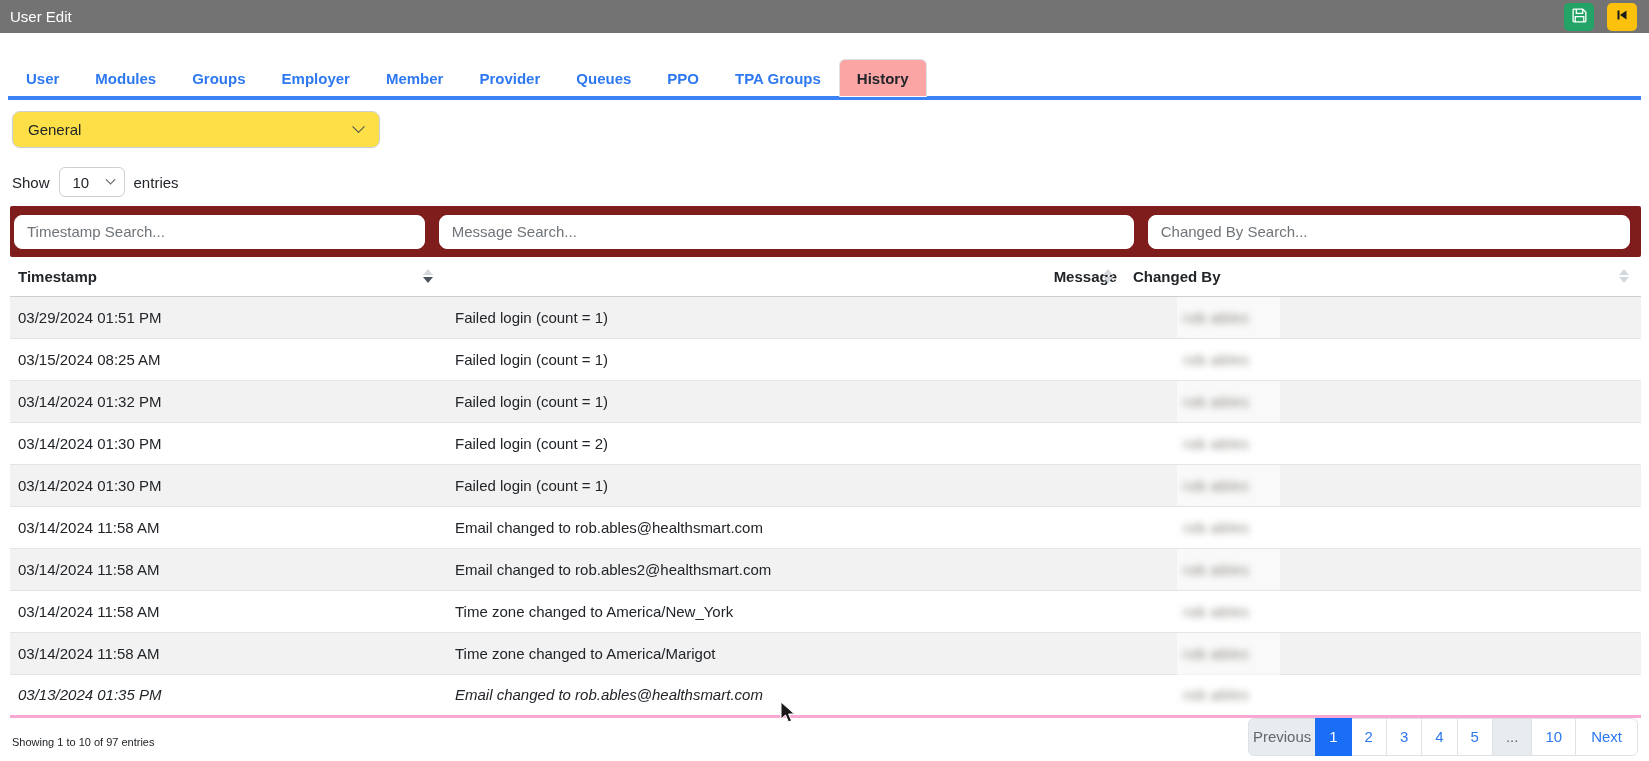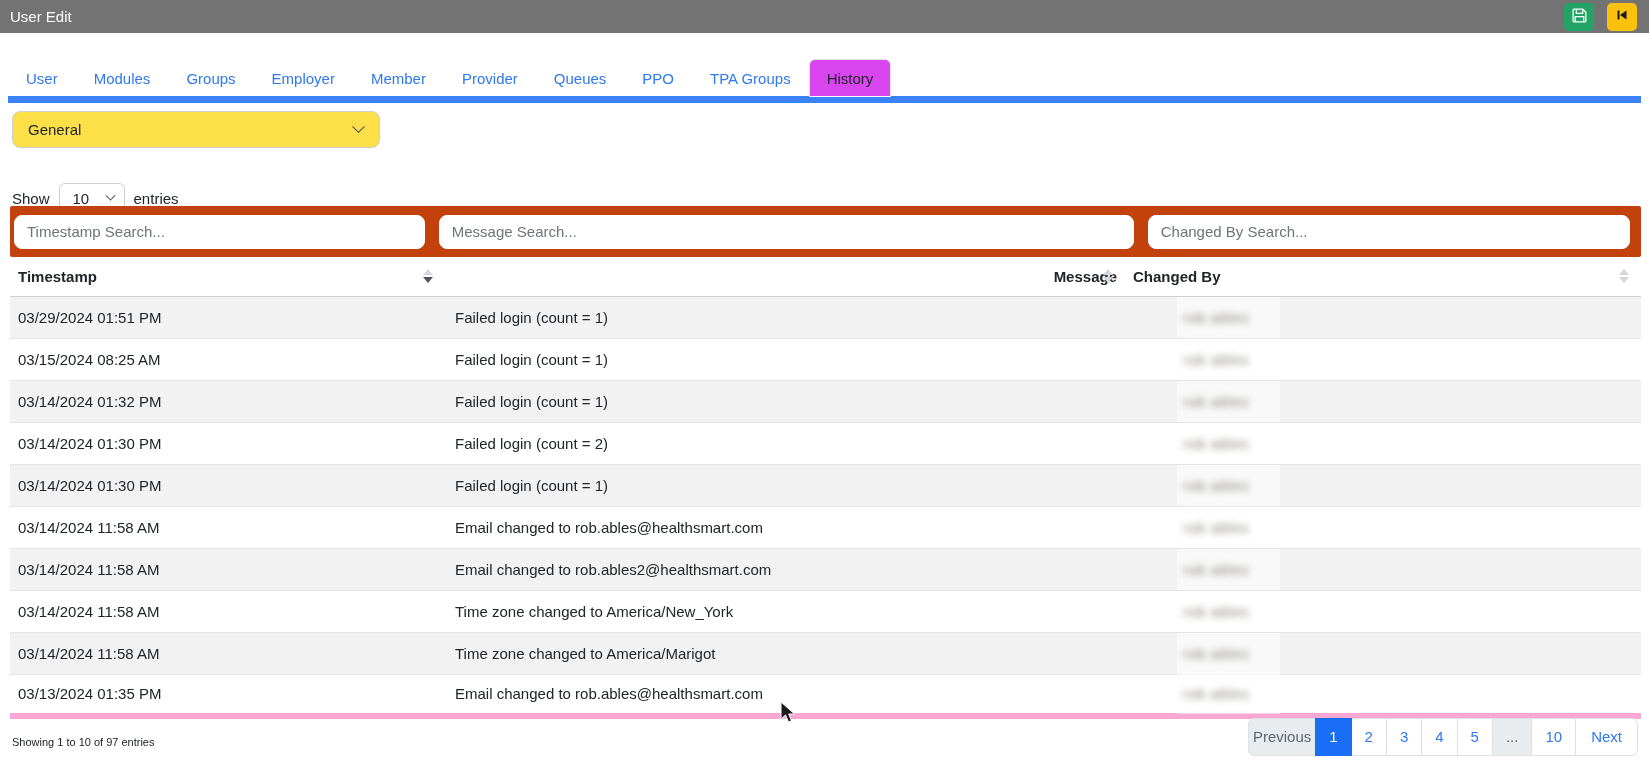--- a/index.html
+++ b/index.html
@@ -15,64 +15,64 @@
     background:#737373; display:flex; align-items:center; padding:0 10px; }
   .topbar-title { color:#ffffff; font-size:15px; }
   .topbar-actions { margin-left:auto; display:flex; gap:13px; padding-right:2px; }
   .btn-square { width:30px; height:28px; border-radius:5px; border:none;
     display:flex; align-items:center; justify-content:center; cursor:pointer; padding:0; }
   .btn-save { background:#23a466; }
   .btn-back { background:#fcc10d; }
 
   
   .tabs { position:absolute; top:59px; left:8px; right:8px; display:flex;
-    border-bottom:7px solid #3b82f6; }
+    border-bottom:4px solid #3b82f6;font-weight:bold; }
   .tab { height:38px; line-height:37px; padding:0 17px; color:#2e78f0;
     cursor:pointer; border:1px solid transparent; border-bottom:none;
     border-radius:6px 6px 0 0; margin-bottom:-1px; white-space:nowrap; }
-  .tab.active { color:#212529; background:#d946ef;
+  .tab.active { color:#212529; background:#fca5a5;
     border-color:#dee2e6; border-bottom:1px solid #ffffff; }
 
   
   .select-general { position:absolute; top:111px; left:12px; width:368px; height:37px;
     border:1px solid #ccd0d4; border-radius:8px; background:#fde047;
     display:flex; align-items:center; justify-content:space-between;
     padding:0 16px 0 15px; cursor:pointer; }
   .chevron { width:9px; height:9px; border-right:1.6px solid #4a4f55;
     border-bottom:1.6px solid #4a4f55; transform:rotate(45deg) translate(-2px,-2px); }
   .chevron.small { width:7px; height:7px; }
 
   
-  .show-row { position:absolute; top:183px; left:12px; display:flex;
+  .show-row { position:absolute; top:167px; left:12px; display:flex;
     align-items:center; gap:9px; height:30px; }
   .show-select { width:66px; height:30px; border:1px solid #ccd0d4; border-radius:6px;
     background:#fff; display:flex; align-items:center; justify-content:space-between;
     padding:0 10px 0 13px; cursor:pointer; }
 
   
   .search-band { position:absolute; top:206px; left:10px; width:1631px; height:51px;
-    background:#c2410c; display:flex; align-items:center; gap:14px;
+    background:#7f1d1d; display:flex; align-items:center; gap:14px;
     padding:0 11px 0 4px; border-radius:2px; }
   .search-input { height:34px; border:1px solid #ffffff; border-radius:8px;
     padding:0 12px; font-size:15px; font-family:inherit; color:#212529; outline:none; }
   .search-input::placeholder { color:#6f7479; }
   .si-1 { width:424px; } .si-2 { width:718px; } .si-3 { width:498px; }
 
   
   .table-wrap { position:absolute; top:257px; left:10px; width:1631px; }
   table { border-collapse:collapse; table-layout:fixed; width:100%; }
   col.c1 { width:435px; } col.c2 { width:680px; } col.c3 { width:auto; }
   thead th { text-align:left; font-weight:bold; height:39px; position:relative;
     border-bottom:1px solid #cfcfcf; padding:0 8px; cursor:pointer; }
   thead th.m { padding-left:10px;text-align:right; }
   tbody td { height:42px; padding:0 8px; font-size:15px; }
   tbody td.m { padding-left:10px; }
   tbody tr:nth-child(odd) td { background:#f2f2f2; }
   tbody tr + tr td { border-top:1px solid #e4e4e4; }
-  tbody tr:last-child td { border-bottom:6px solid #f9a8d4; }
+  tbody tr:last-child td { border-bottom:3px solid #f9a8d4;font-style:italic; }
 
   .sort-icon { position:absolute; right:12px; top:50%; transform:translateY(-50%);
     display:flex; flex-direction:column; gap:2px; }
   .sort-icon .up { width:0; height:0; border-left:5px solid transparent;
     border-right:5px solid transparent; border-bottom:6px solid #d4d8dc; }
   .sort-icon .down { width:0; height:0; border-left:5px solid transparent;
     border-right:5px solid transparent; border-top:6px solid #d4d8dc; }
   .sorted-desc .down { border-top-color:#4d545b; }
 
   .redact-box { display:inline-block; background:rgba(255,255,255,.5);

